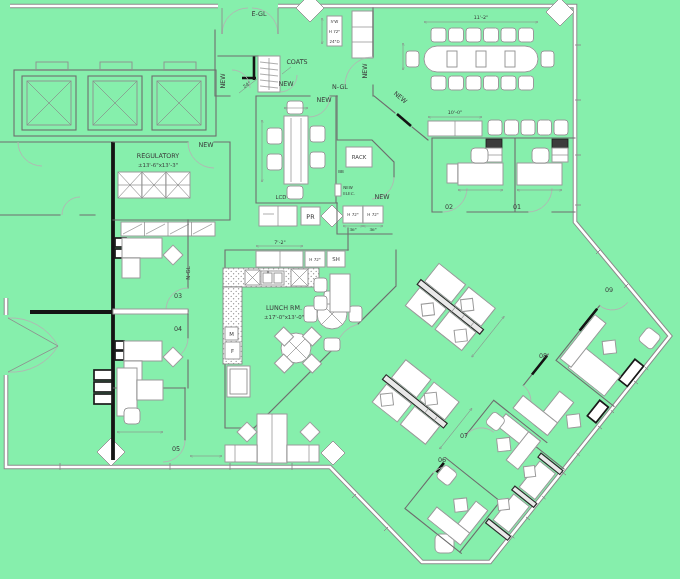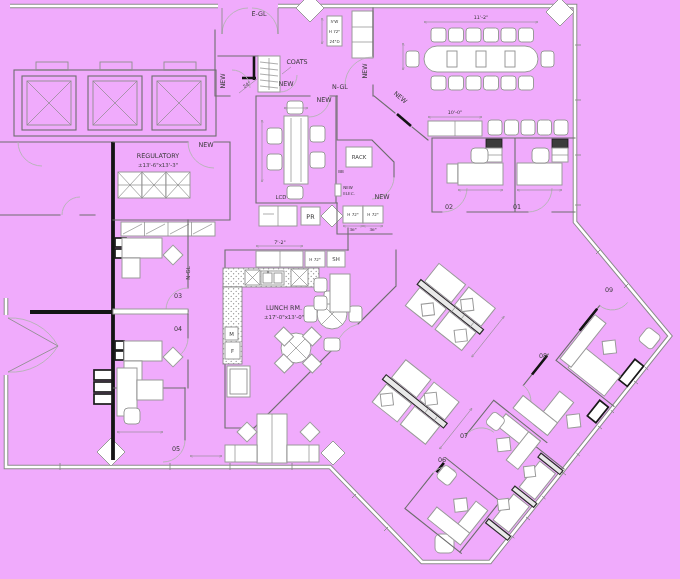--- a/index.html
+++ b/index.html
@@ -1,16 +1,16 @@
 <!DOCTYPE html>
 <html><head>
 <meta charset="utf-8">
 <style>
   html,body{margin:0;padding:0;background:#fff;}
-  #stage{width:680px;height:579px;position:relative;background:#f0abfc;overflow:hidden;}
+  #stage{width:680px;height:579px;position:relative;background:#86efac;overflow:hidden;}
   svg{display:block;}
   .w{stroke:#6e6e6e;stroke-width:1.1;fill:none;stroke-linecap:square;}
   .wl{stroke:#8f8f8f;stroke-width:0.9;fill:none;}
   .w2{stroke:#8c8c8c;stroke-width:4.6;fill:none;stroke-linejoin:miter;}
   .w2i{stroke:#ffffff;stroke-width:2.6;fill:none;stroke-linejoin:miter;}
   .thk{stroke:#141414;stroke-width:3.8;fill:none;}
   .thk2{stroke:#141414;stroke-width:2.6;fill:none;}
   .f{stroke:#9a9a9a;fill:#ffffff;stroke-width:1;}
   .bf{stroke:#1a1a1a;fill:#ffffff;stroke-width:1.7;}
   .dk{fill:#3c3c3c;stroke:#1a1a1a;stroke-width:0.8;}

